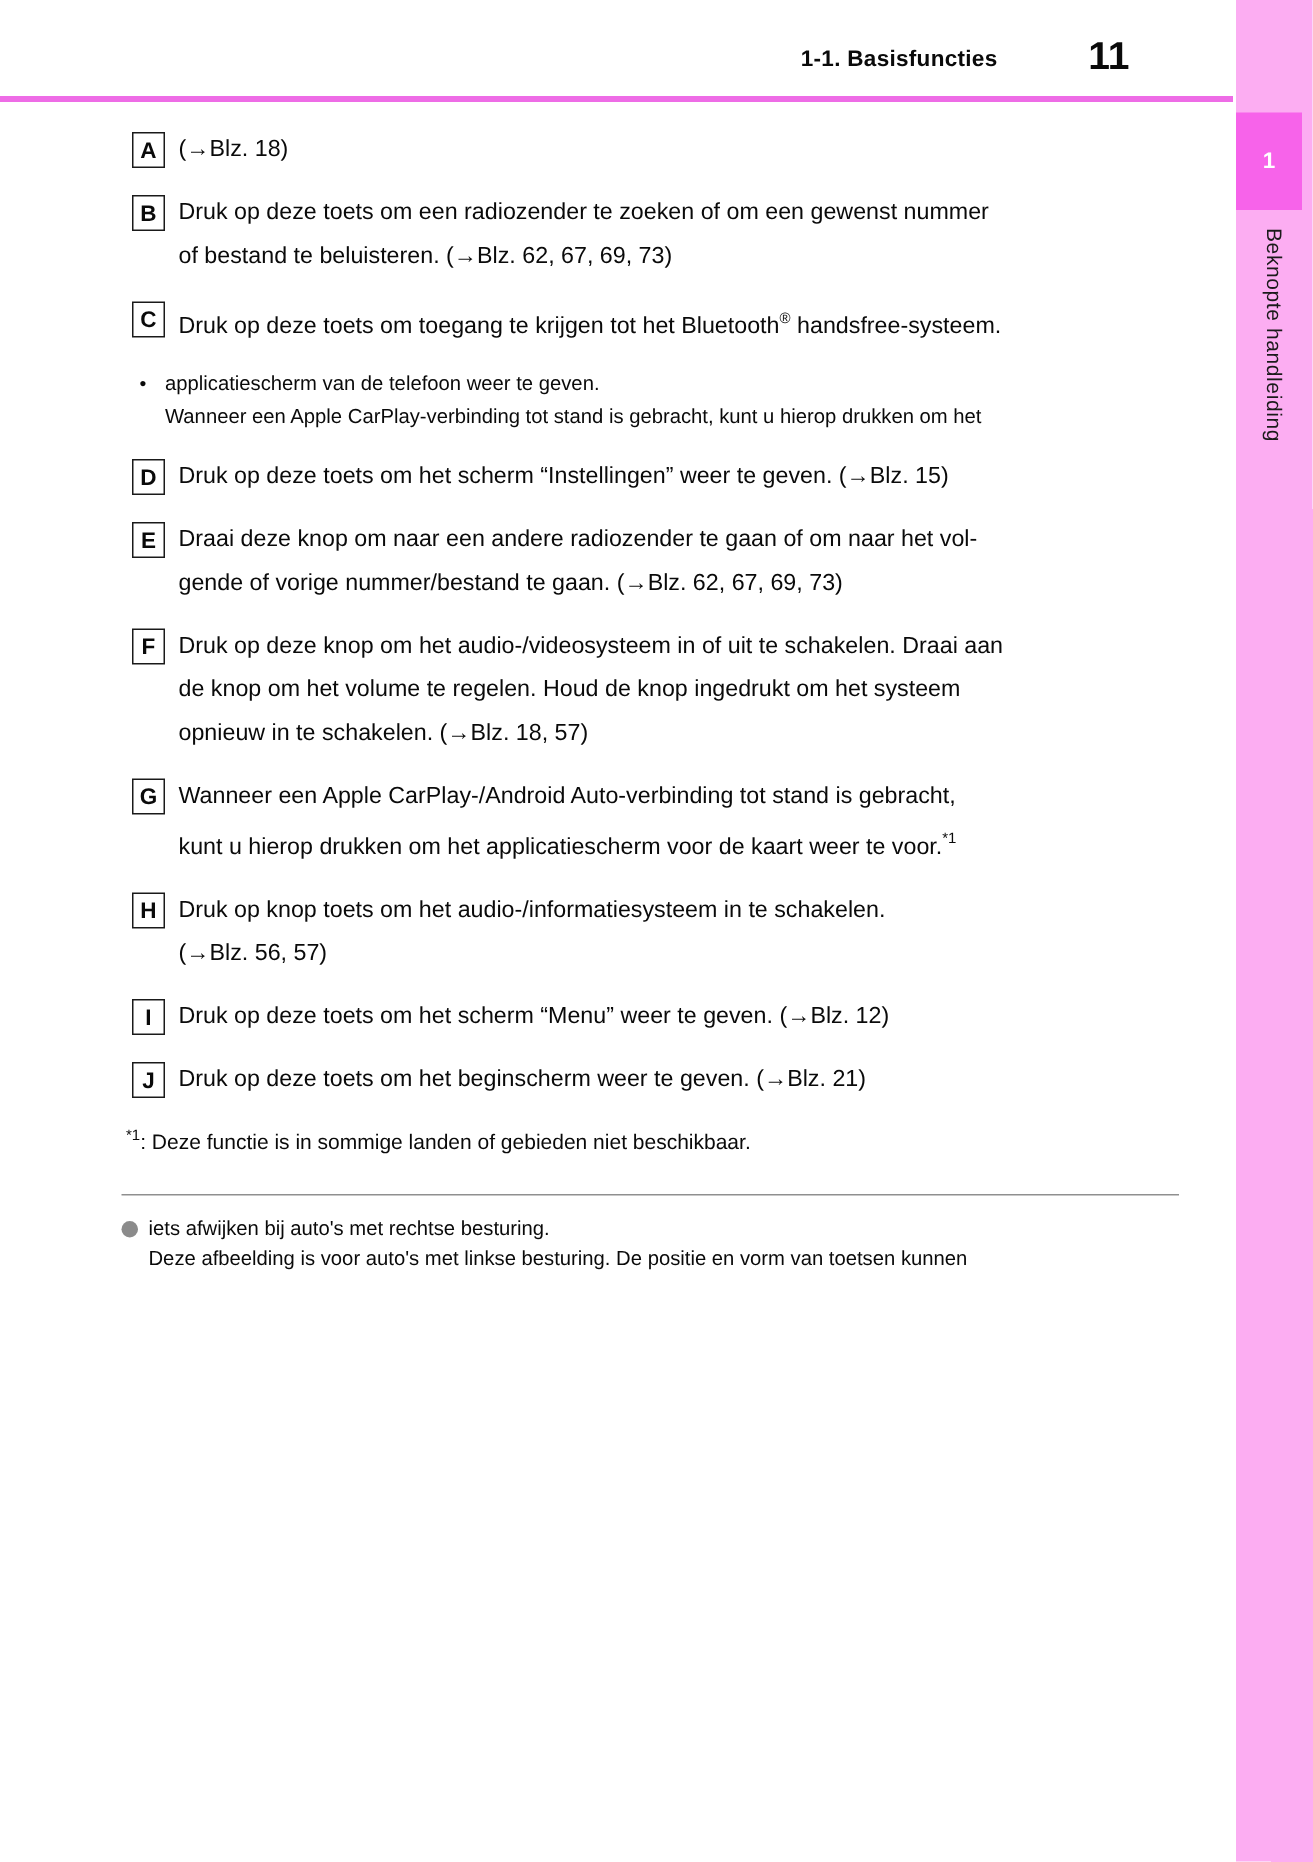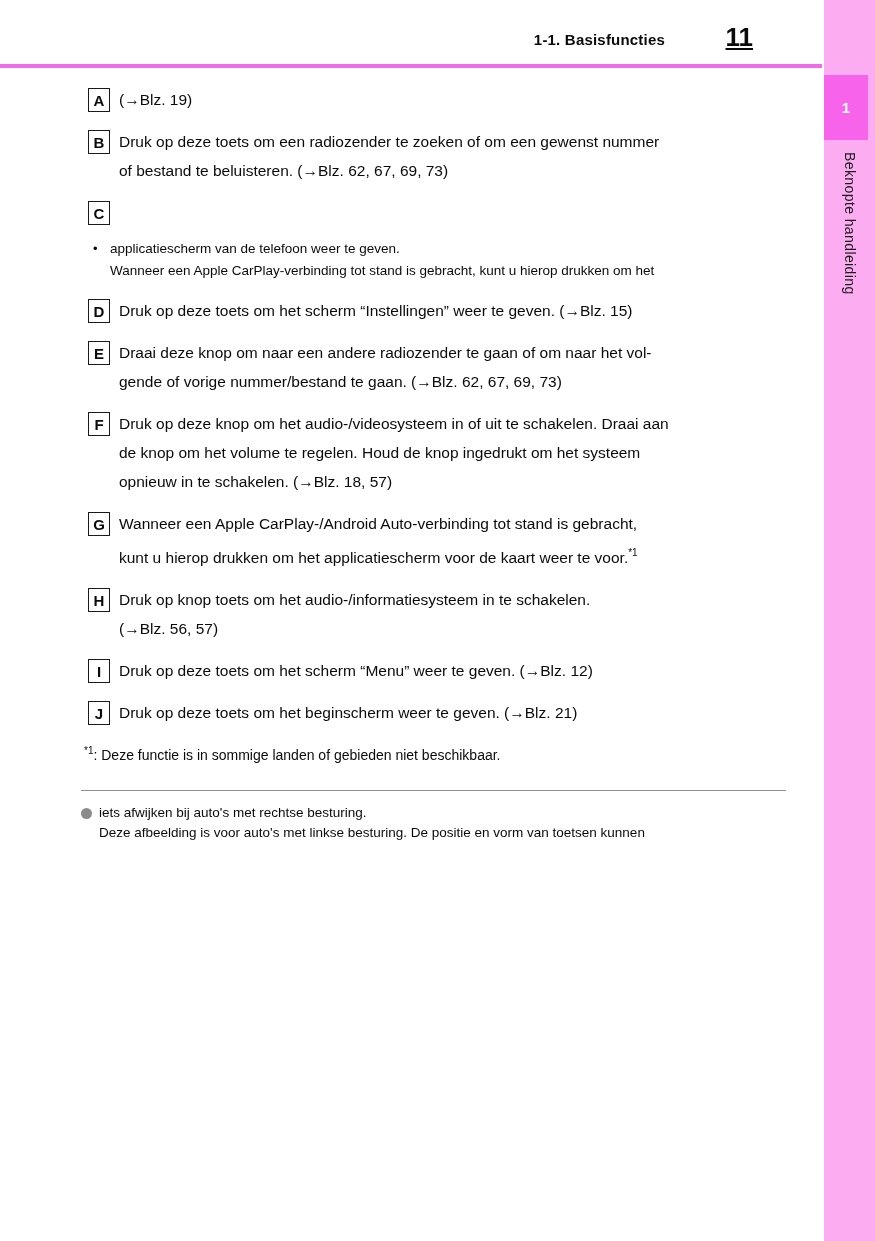--- a/index.html
+++ b/index.html
@@ -13,21 +13,21 @@
   }
 
   
   .header { position: absolute; top: 0; left: 0; width: 822px; height: 64px; }
   .section-title {
     position: absolute; top: 31px; right: 157px;
     font-size: 15px; font-weight: bold; letter-spacing: 0.2px;
   }
   .page-number {
     position: absolute; top: 22px; right: 69px;
-    font-size: 26px; font-weight: bold; text-decoration: underline;
+    font-size: 26px; font-weight: bold;
   }
   .accent-rule {
     position: absolute; top: 64px; left: 0;
     width: 822px; height: 4px;
   }
 
   
   .sidebar {
     position: absolute; top: 0; right: 0;
     width: 51px; height: 1241px;
@@ -96,33 +96,34 @@
     <span>1</span>
   </div>
   <div class="chapter-label">Beknopte handleiding</div>
 </div>
 
 <div class="content">
   <div id="items-container">
       <div class="item">
         <span class="letter-box">A</span>
         <div class="item-body">
-          <div class="line"><span>(→Blz. 19)</span></div>
+          <div class="line"><span>(→Blz. 18)</span></div>
         </div>
       </div>
       <div class="item">
         <span class="letter-box">B</span>
         <div class="item-body">
           <div class="line"><span>Druk op deze toets om een radiozender te zoeken of om een gewenst nummer</span></div>
           <div class="line"><span>of bestand te beluisteren. (→Blz. 62, 67, 69, 73)</span></div>
         </div>
       </div>
       <div class="item">
         <span class="letter-box">C</span>
         <div class="item-body">
+          <div class="line"><span>Druk op deze toets om toegang te krijgen tot het Bluetooth</span><span class="sup">®</span><span> handsfree-systeem.</span></div>
         </div>
       </div>
       <div class="sub-note">
         <span class="sub-bullet">•</span>
         <div>
           <div class="line">applicatiescherm van de telefoon weer te geven.</div>
           <div class="line">Wanneer een Apple CarPlay-verbinding tot stand is gebracht, kunt u hierop drukken om het</div>
         </div>
       </div>
       <div class="item">

